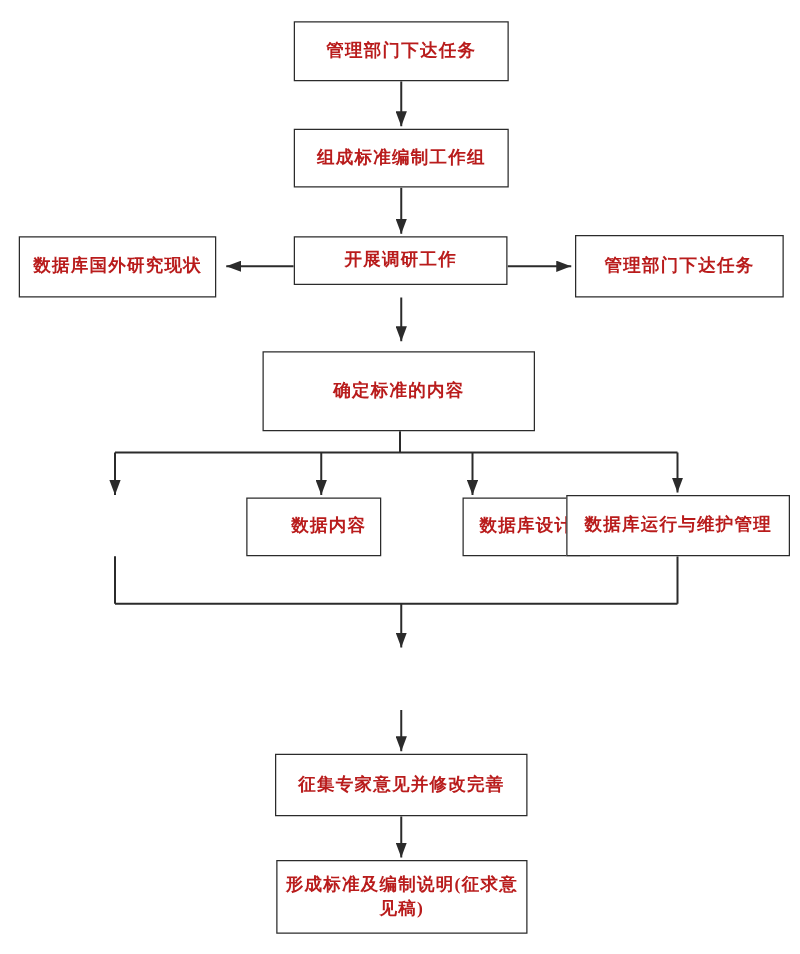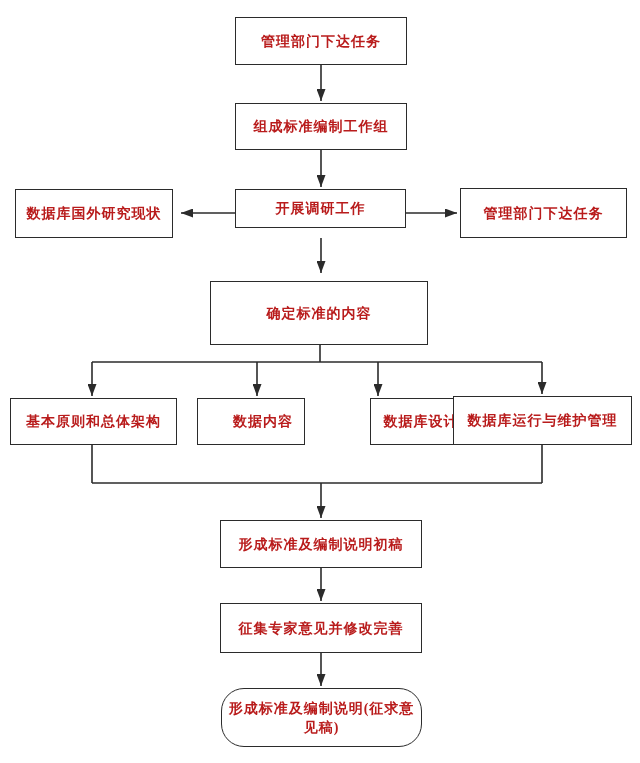--- a/index.html
+++ b/index.html
@@ -29,21 +29,21 @@
     display: flex;
     align-items: center;
     justify-content: center;
     text-align: center;
     color: #b91c1c;
     font-size: 14px;
     font-weight: bold;
     letter-spacing: 1px;
     line-height: 19px;
   }
-  .node-final { padding: 0 6px; border-radius: 23px; }
+  .node-final { padding: 0 6px; }
 </style>
 </head>
 <body>
 
 <div class="canvas">
 
   <svg class="edges" viewBox="0 0 640 763" xmlns="http://www.w3.org/2000/svg">
     <defs>
       <marker id="arrow" markerUnits="userSpaceOnUse" markerWidth="12" markerHeight="9" refX="12" refY="4.5" orient="auto">
         <path d="M0,0 L12,4.5 L0,9 z" fill="#2b2b2b"></path>
@@ -85,27 +85,25 @@
   <div class="node" style="left:235px; top:103px; width:172px; height:47px;">组成标准编制工作组</div>
 
   <div class="node" style="left:15px;  top:189px; width:158px; height:49px;">数据库国外研究现状</div>
 
   <div class="node" style="left:235px; top:189px; width:171px; height:39px;">开展调研工作</div>
 
   <div class="node" style="left:460px; top:188px; width:167px; height:50px;">管理部门下达任务</div>
 
   <div class="node" style="left:210px; top:281px; width:218px; height:64px;">确定标准的内容</div>
 
-  <div class="node" style="left:10px;  top:398px; width:167px; height:47px;">基本原则和总体架构</div>
 
   <div class="node" style="left:197px; top:398px; width:108px; height:47px;padding-left:24px;">数据内容</div>
 
   <div class="node" style="left:330px; top:398px; width:102px; height:47px;margin-left:40px;">数据库设计</div>
 
   <div class="node" style="left:453px; top:396px; width:179px; height:49px;">数据库运行与维护管理</div>
 
-  <div class="node" style="left:220px; top:520px; width:202px; height:48px;">形成标准及编制说明初稿</div>
 
   <div class="node" style="left:220px; top:603px; width:202px; height:50px;">征集专家意见并修改完善</div>
 
   <div class="node node-final" style="left:221px; top:688px; width:201px; height:59px;">形成标准及编制说明(征求意见稿)</div>
 
 </div>
 
 </body></html>

